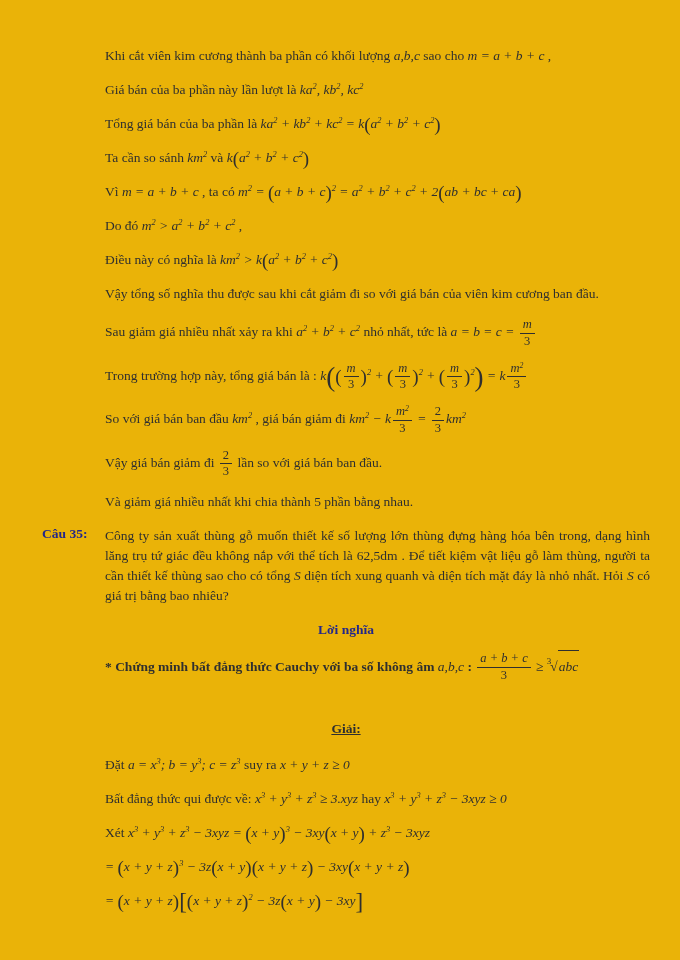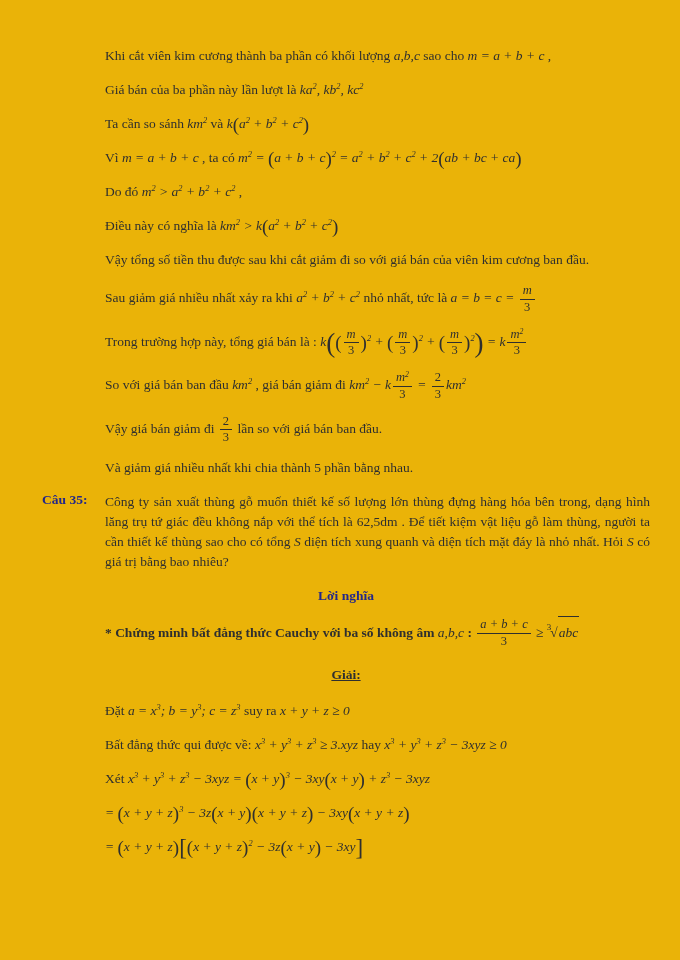--- a/index.html
+++ b/index.html
@@ -31,36 +31,37 @@
   .rt .rb{border-top:1px solid #2f2f2f;padding:8px 1px;}
   
   .question{display:flex;margin:10px 0 14px -63px;}
   .qlabel{flex:none;width:63px;font-weight:bold;}
   .qtext{flex:1;text-align:justify;line-height:20px;}
   .blue{color:#23278a;}
   .center{text-align:center;margin-left:-63px;}
   .loigiai{font-weight:bold;margin-bottom:13px;}
   .giai-word{font-weight:bold;text-decoration:underline;}
   .giai-line{margin-bottom:17px;}
-  .cauchy{font-weight:bold;margin-bottom:16px;}
+  .cauchy{font-weight:bold;margin-bottom:36px;}
   .cauchy .m{font-weight:normal;}
   .tall{margin-bottom:13px;}
 </style>
 </head>
 <body>
 
 <div class="page">
 
   <p>Khi cắt viên kim cương thành ba phần có khối lượng <span class="m">a,b,c</span> sao cho <span class="m">m = a + b + c</span> ,</p>
   <p>Giá bán của ba phần này lần lượt là <span class="m">ka<sup>2</sup>, kb<sup>2</sup>, kc<sup>2</sup></span></p>
+  <p>Tổng giá bán của ba phần là <span class="m">ka<sup>2</sup> + kb<sup>2</sup> + kc<sup>2</sup> = k<span class="bp">(</span>a<sup>2</sup> + b<sup>2</sup> + c<sup>2</sup><span class="bp">)</span></span></p>
   <p>Ta cần so sánh <span class="m">km<sup>2</sup></span> và <span class="m">k<span class="bp">(</span>a<sup>2</sup> + b<sup>2</sup> + c<sup>2</sup><span class="bp">)</span></span></p>
   <p>Vì <span class="m">m = a + b + c</span> , ta có <span class="m">m<sup>2</sup> = <span class="bp">(</span>a + b + c<span class="bp">)</span><sup>2</sup> = a<sup>2</sup> + b<sup>2</sup> + c<sup>2</sup> + 2<span class="bp">(</span>ab + bc + ca<span class="bp">)</span></span></p>
   <p>Do đó <span class="m">m<sup>2</sup> &gt; a<sup>2</sup> + b<sup>2</sup> + c<sup>2</sup></span> ,</p>
   <p>Điều này có nghĩa là <span class="m">km<sup>2</sup> &gt; k<span class="bp">(</span>a<sup>2</sup> + b<sup>2</sup> + c<sup>2</sup><span class="bp">)</span></span></p>
-  <p>Vậy tổng số tiền thu được sau khi cắt giảm đi so với giá bán của viên kim cương ban đầu.</p>
+  <p>Vậy tổng số nghĩa thu được sau khi cắt giảm đi so với giá bán của viên kim cương ban đầu.</p>
   <p class="tall">Sau giảm giá nhiều nhất xảy ra khi <span class="m">a<sup>2</sup> + b<sup>2</sup> + c<sup>2</sup></span> nhỏ nhất, tức là <span class="m">a = b = c = <span class="fr"><span class="n">m</span><span class="d up">3</span></span></span></p>
   <p class="tall">Trong trường hợp này, tổng giá bán là : <span class="m">k<span class="bp2">(</span><span class="bp">(</span><span class="fr"><span class="n">m</span><span class="d up">3</span></span><span class="bp">)</span><sup>2</sup> + <span class="bp">(</span><span class="fr"><span class="n">m</span><span class="d up">3</span></span><span class="bp">)</span><sup>2</sup> + <span class="bp">(</span><span class="fr"><span class="n">m</span><span class="d up">3</span></span><span class="bp">)</span><sup>2</sup><span class="bp2">)</span> = k<span class="fr"><span class="n">m<sup>2</sup></span><span class="d up">3</span></span></span></p>
   <p class="tall">So với giá bán ban đầu <span class="m">km<sup>2</sup></span> , giá bán giảm đi <span class="m">km<sup>2</sup> − k<span class="fr"><span class="n">m<sup>2</sup></span><span class="d up">3</span></span> = <span class="fr"><span class="n up">2</span><span class="d up">3</span></span>km<sup>2</sup></span></p>
   <p class="tall">Vậy giá bán giảm đi <span class="fr"><span class="n up">2</span><span class="d up">3</span></span> lần so với giá bán ban đầu.</p>
   <p>Và giảm giá nhiều nhất khi chia thành 5 phần bằng nhau.</p>
 
   <div class="question">
     <span class="qlabel blue">Câu 35:</span>
     <span class="qtext">Công ty sản xuất thùng gỗ muốn thiết kế số lượng lớn thùng đựng hàng hóa bên trong, dạng hình lăng trụ tứ giác đều không nắp với thể tích là <span class="up">62,5dm</span> . Để tiết kiệm vật liệu gỗ làm thùng, người ta cần thiết kế thùng sao cho có tổng <span class="m">S</span> diện tích xung quanh và diện tích mặt đáy là nhỏ nhất. Hỏi <span class="m">S</span> có giá trị bằng bao nhiêu?</span>
   </div>

